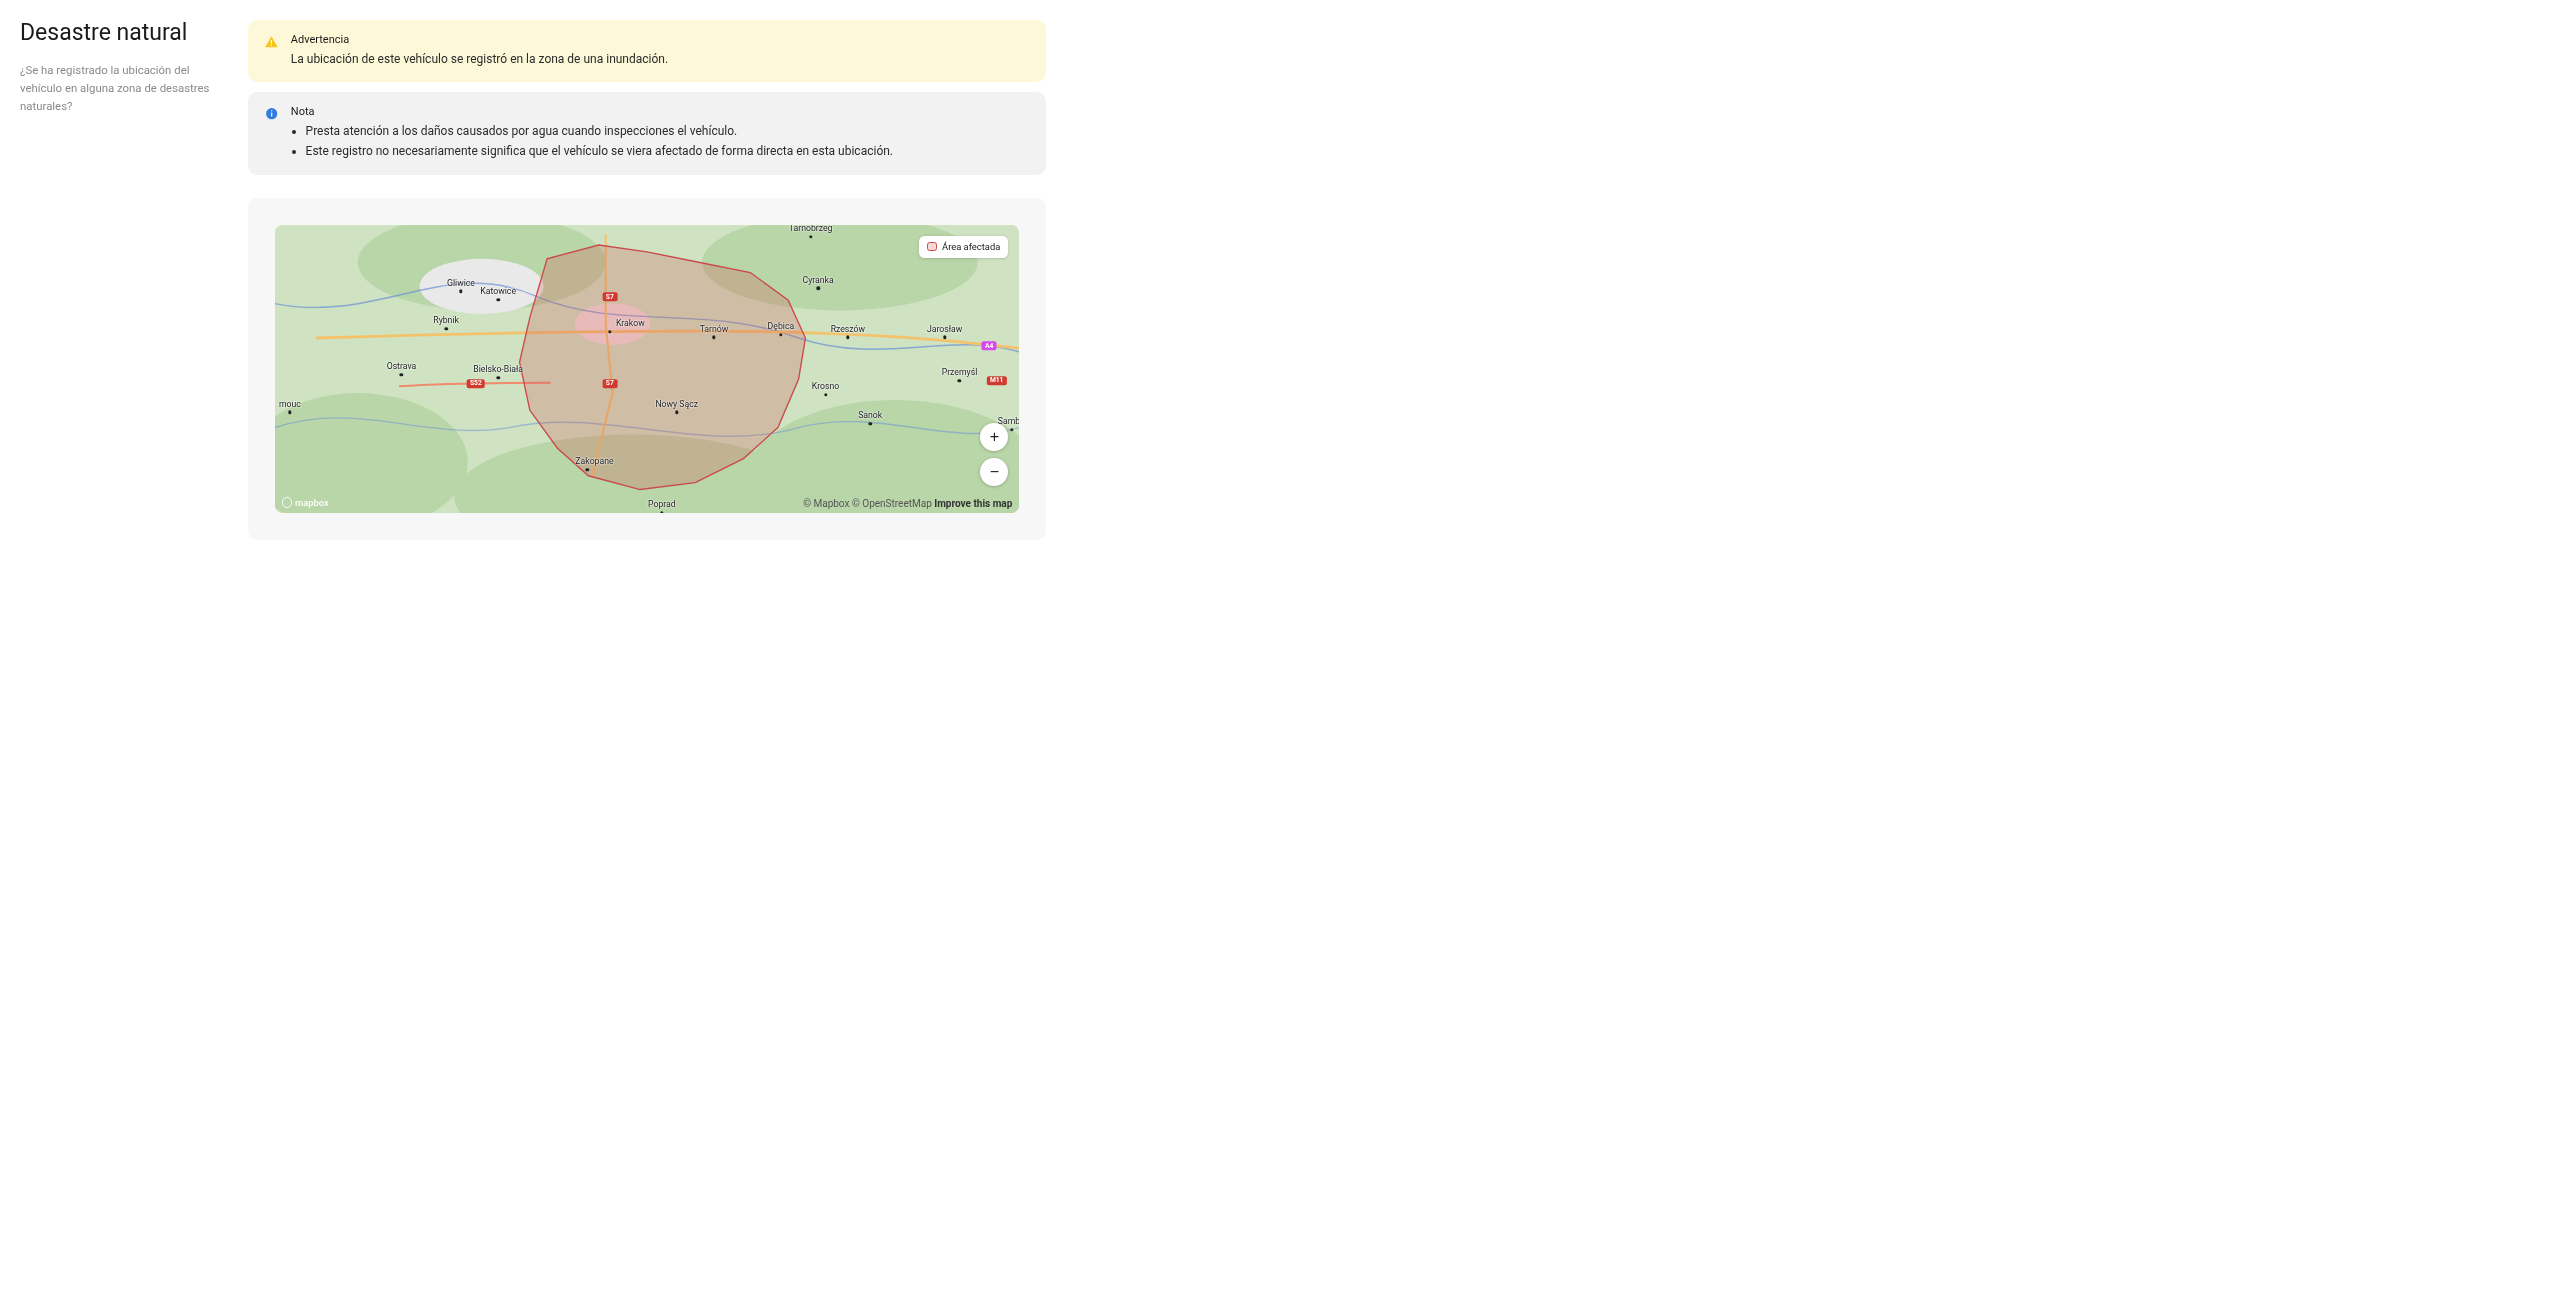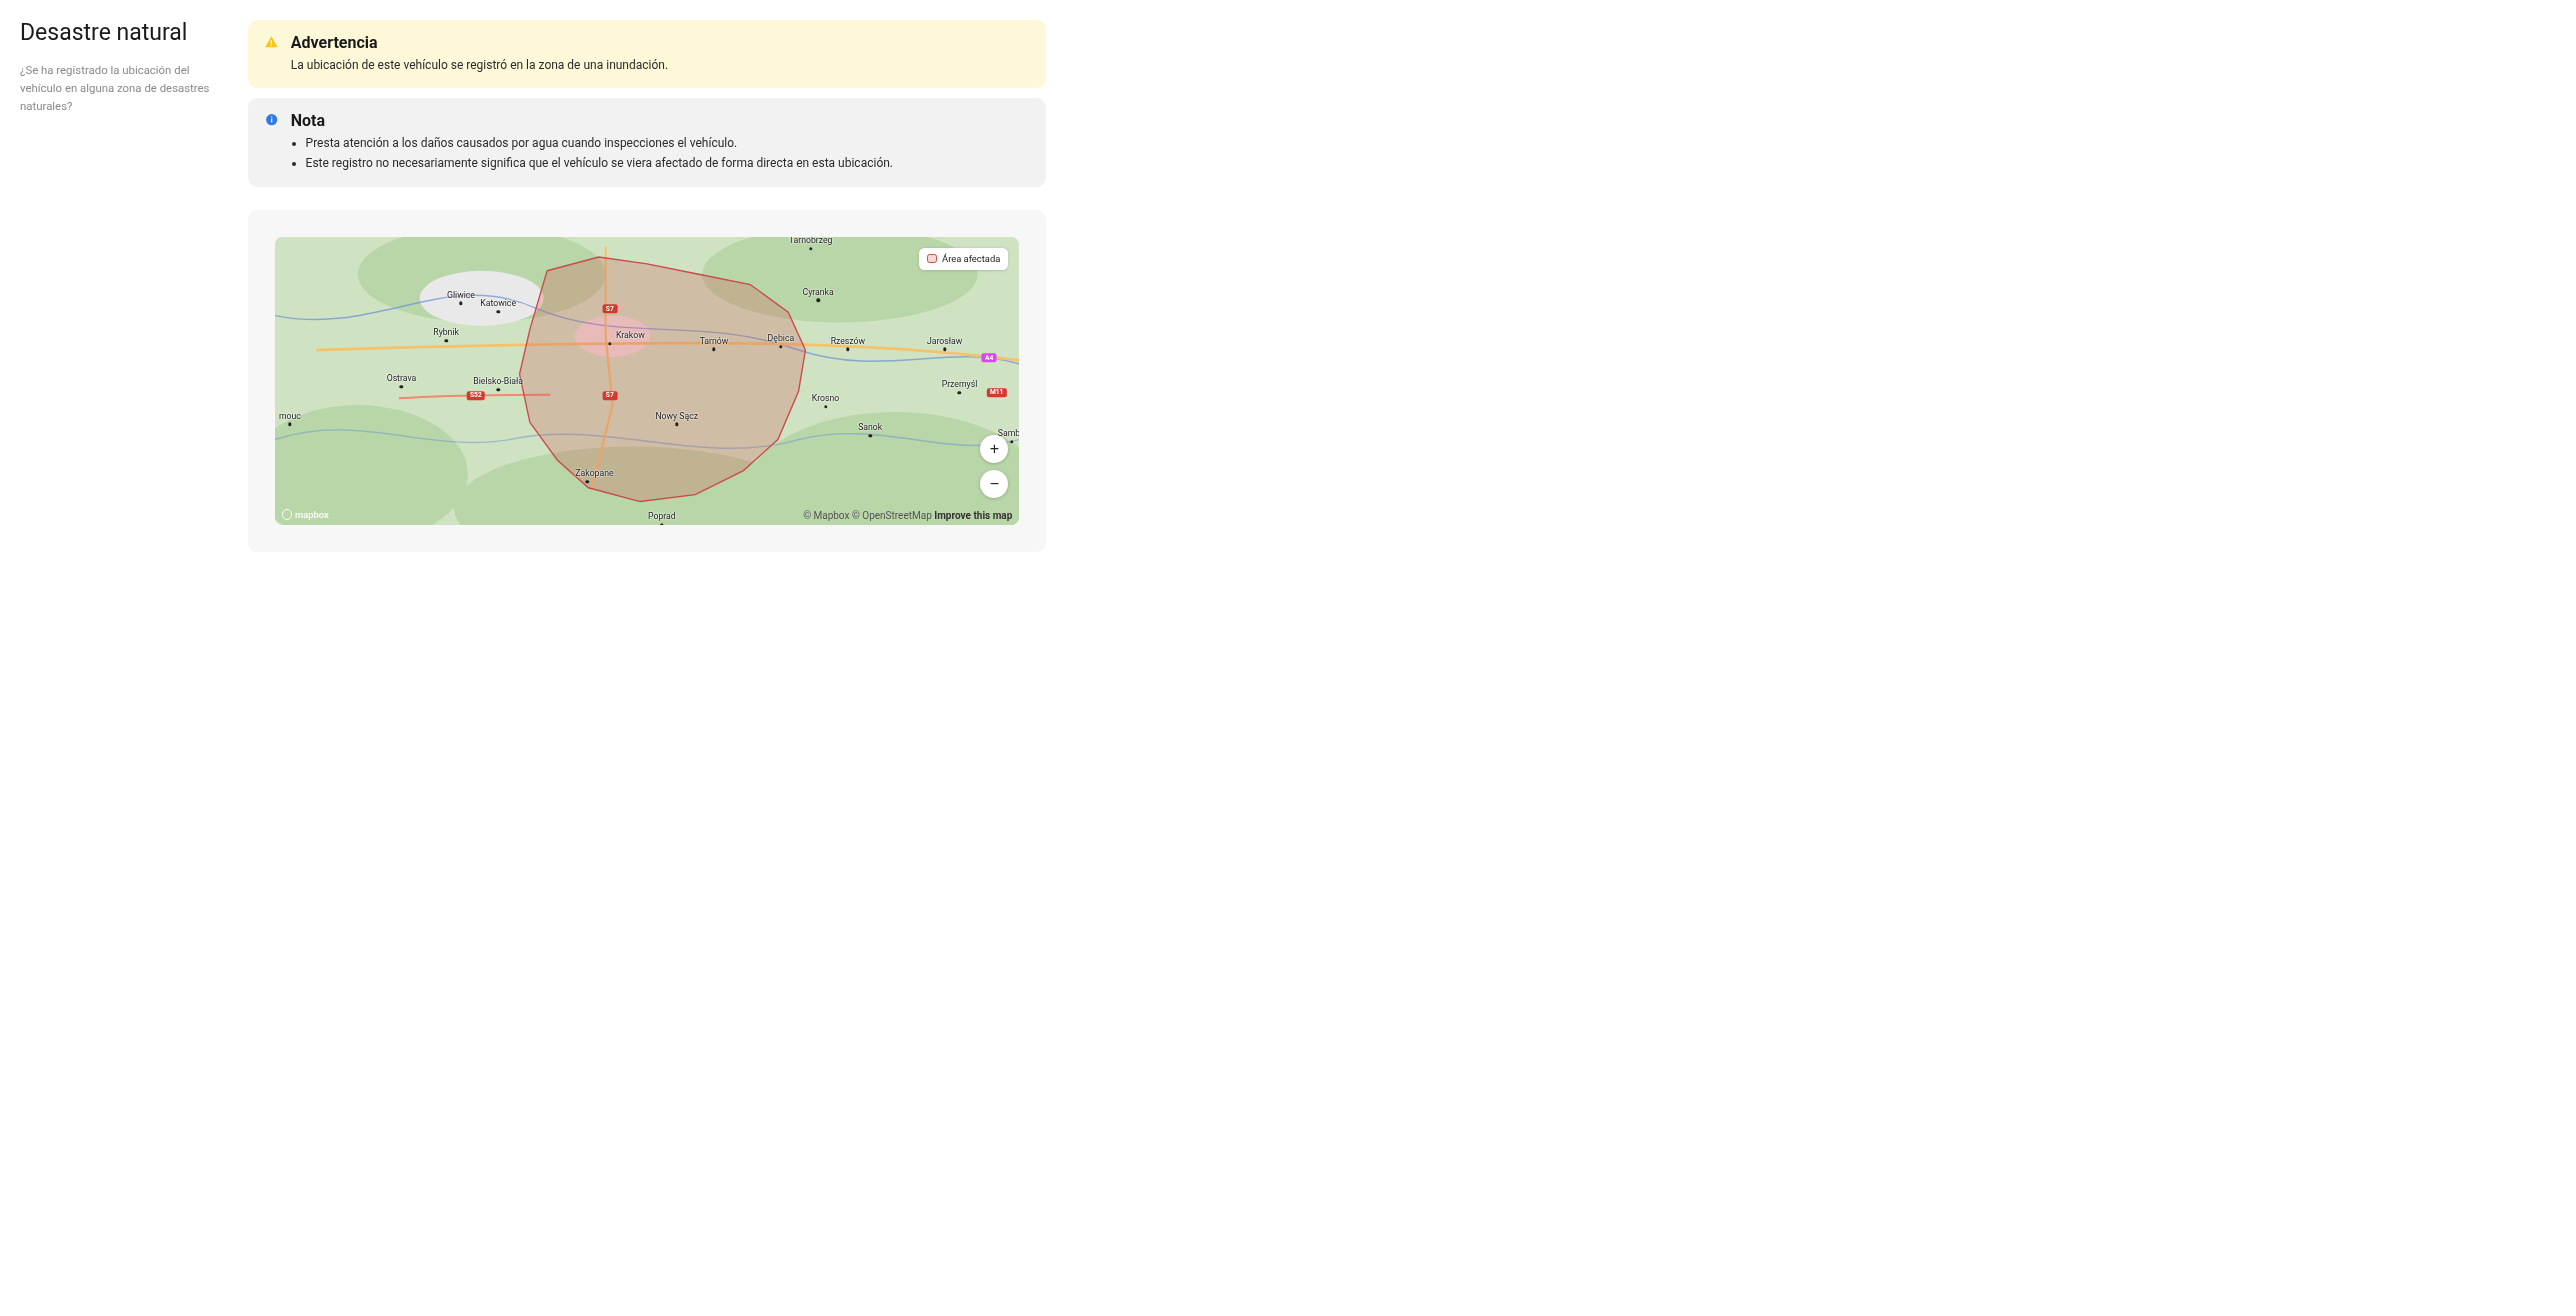--- a/index.html
+++ b/index.html
@@ -52,22 +52,22 @@
     height: 14.8px;
     display: flex;
     align-items: center;
     justify-content: center;
     margin-top: 1.3px;
   }
   .alert-body {
     flex: 1;
   }
   .alert-title {
-    font-weight: 700;
-    font-size: 16px;
+    font-weight: 400;
+    font-size: 11px;
     margin-bottom: 4px;
   }
   .alert-text {
     font-size: 12px;
     line-height: 1.55;
     color: #2b2b2b;
   }
   .alert-text ul {
     list-style: disc;
     padding-left: 14.8px;

